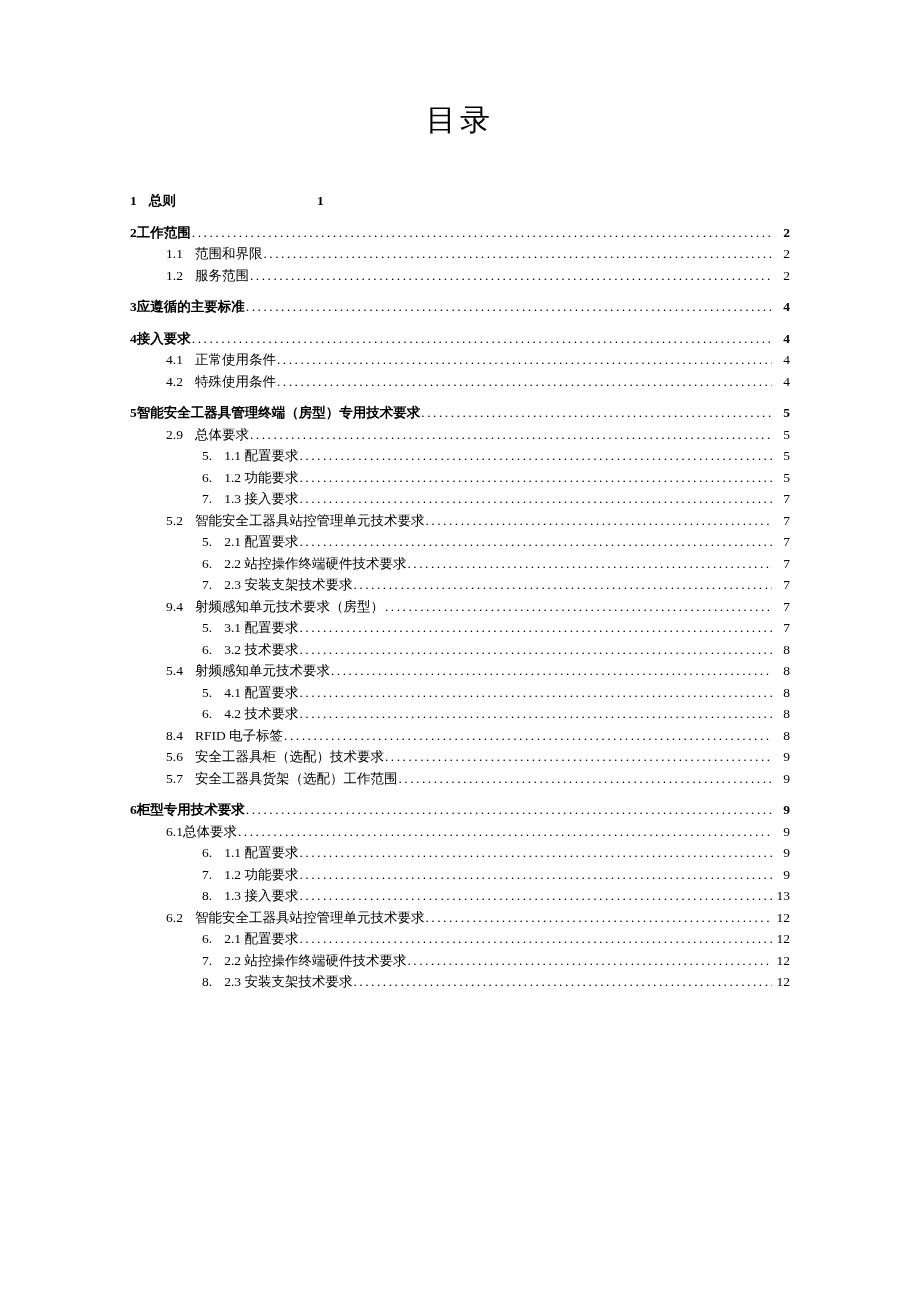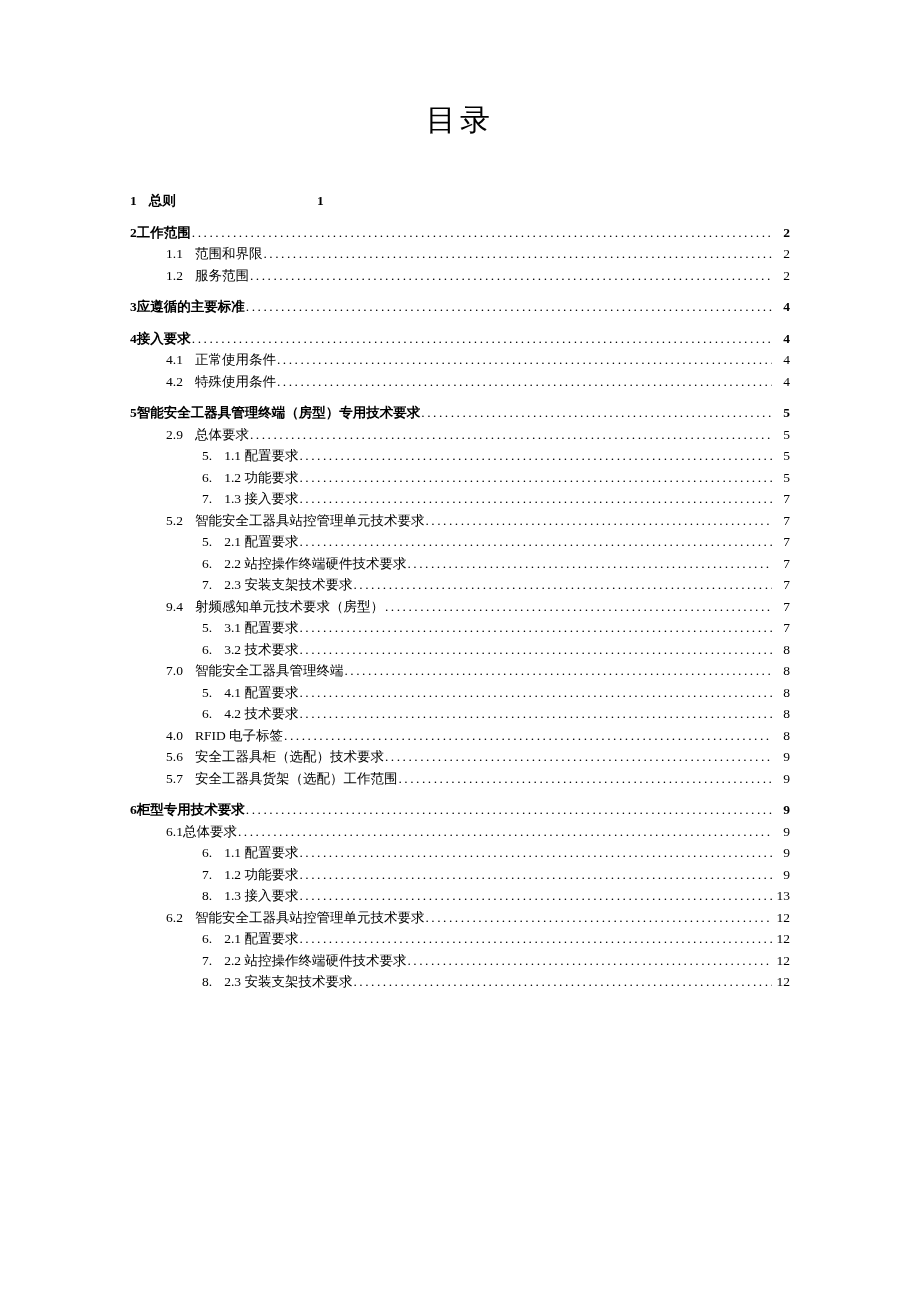--- a/index.html
+++ b/index.html
@@ -201,39 +201,39 @@
       <span class="leader"></span>
       <span class="pg">7</span>
     </div>
     <div class="toc-row level3">
       <span class="num-spaced">6.</span>
       <span class="txt">3.2 技术要求 </span>
       <span class="leader"></span>
       <span class="pg">8</span>
     </div>
     <div class="toc-row level2">
-      <span class="num-spaced">7.0</span>
-      <span class="txt">智能安全工器具管理终端</span>
+      <span class="num-spaced">5.4</span>
+      <span class="txt">射频感知单元技术要求</span>
       <span class="leader"></span>
       <span class="pg">8</span>
     </div>
     <div class="toc-row level3">
       <span class="num-spaced">5.</span>
       <span class="txt">4.1 配置要求 </span>
       <span class="leader"></span>
       <span class="pg">8</span>
     </div>
     <div class="toc-row level3">
       <span class="num-spaced">6.</span>
       <span class="txt">4.2 技术要求 </span>
       <span class="leader"></span>
       <span class="pg">8</span>
     </div>
     <div class="toc-row level2">
-      <span class="num-spaced">4.0</span>
+      <span class="num-spaced">8.4</span>
       <span class="txt">RFID 电子标签 </span>
       <span class="leader"></span>
       <span class="pg">8</span>
     </div>
     <div class="toc-row level2">
       <span class="num-spaced">5.6</span>
       <span class="txt">安全工器具柜（选配）技术要求</span>
       <span class="leader"></span>
       <span class="pg">9</span>
     </div>

